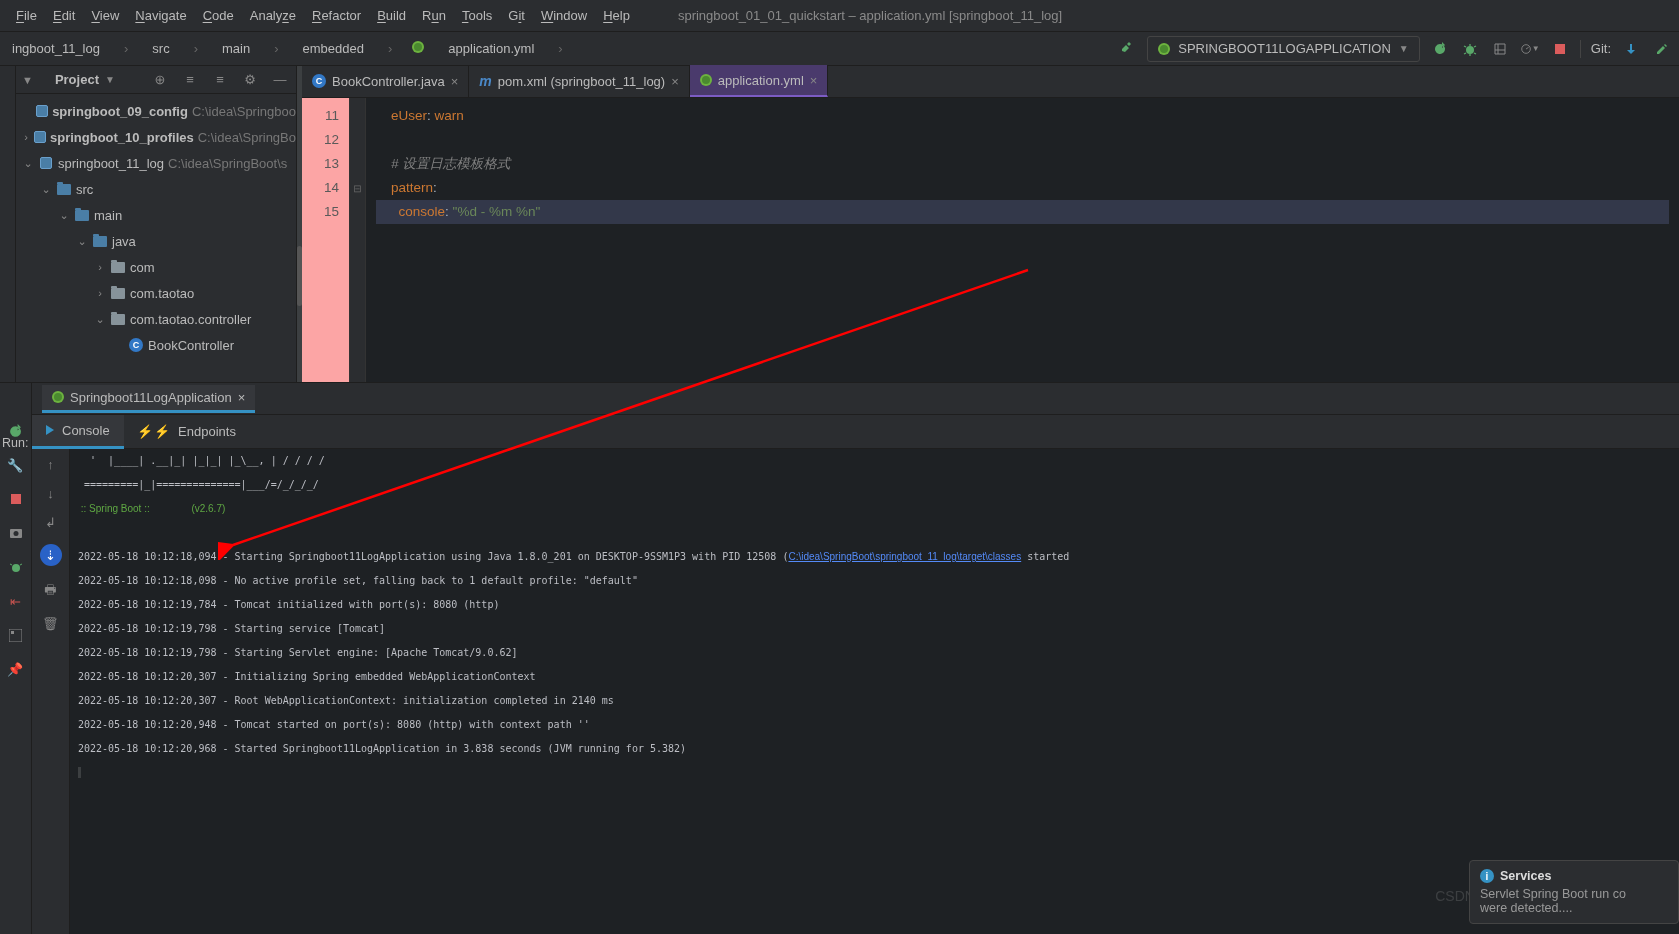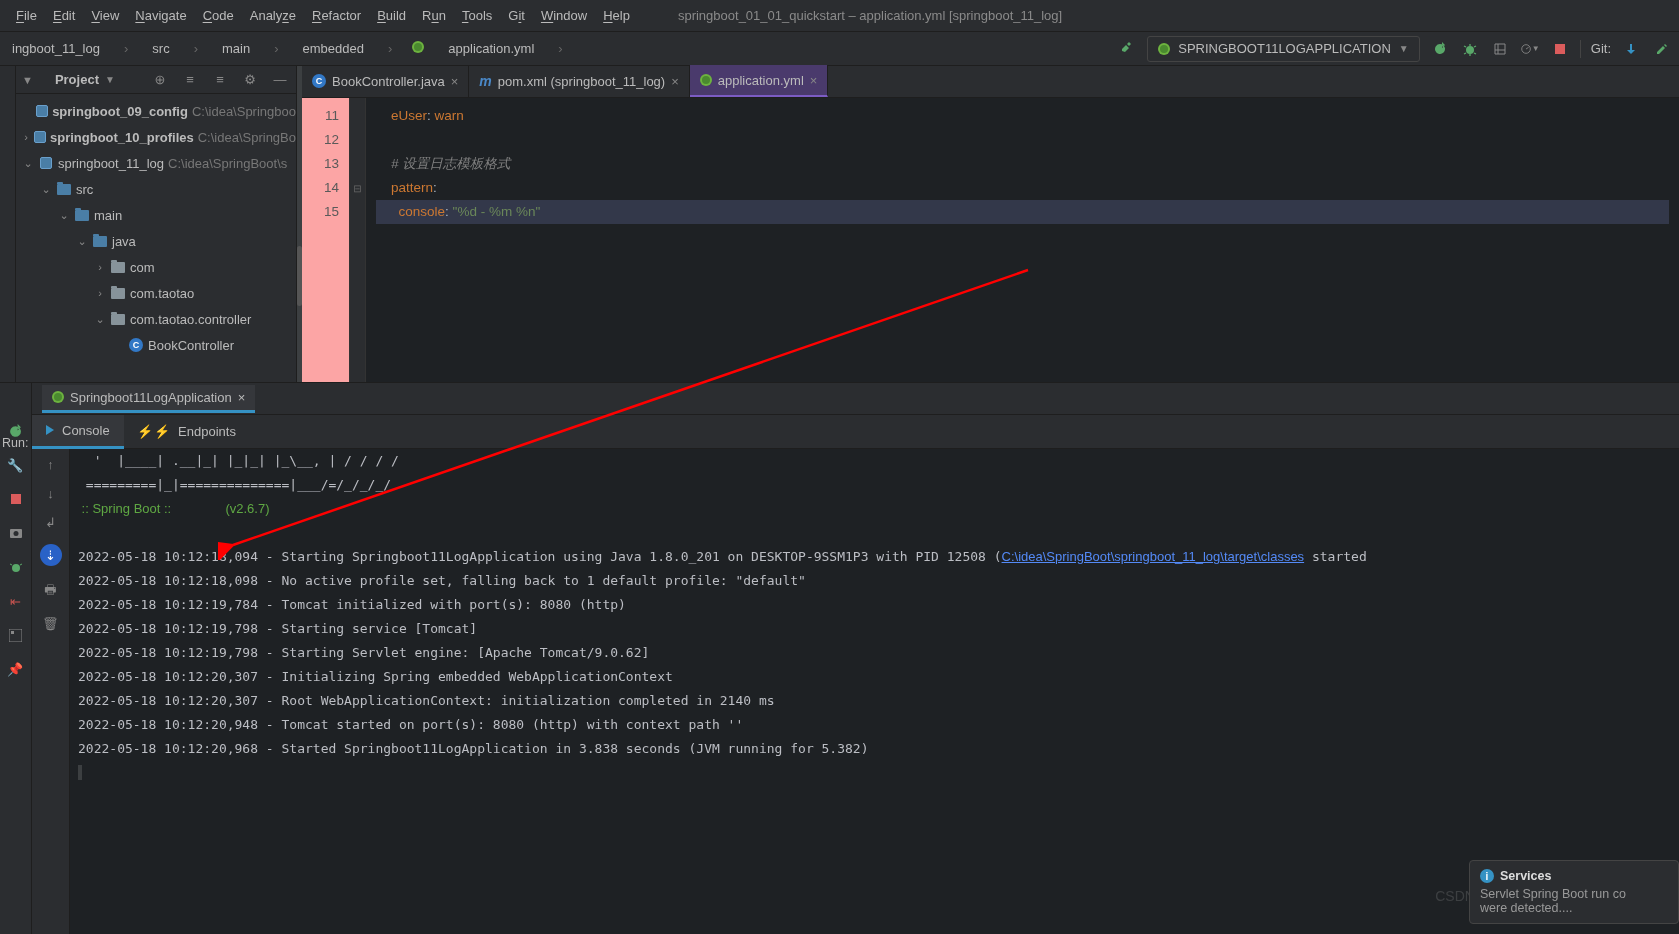--- a/index.html
+++ b/index.html
@@ -63,21 +63,21 @@
 .run-left .tool { width:20px; height:20px; display:flex; align-items:center; justify-content:center; cursor:pointer; }
 .run-main { flex:1; display:flex; flex-direction:column; }
 .run-header { height:32px; background:#2b2d30; display:flex; align-items:center; padding:0 10px; gap:6px; border-bottom:1px solid #1e1e1e; }
 .run-header .run-tab { height:28px; display:flex; align-items:center; padding:0 10px; gap:6px; color:#bbb; }
 .run-header .run-tab.active { background:#35373b; border-bottom:3px solid #3592c4; }
 .run-subtabs { height:34px; background:#2b2d30; display:flex; align-items:center; border-bottom:1px solid #1e1e1e; }
 .run-subtab { height:34px; display:flex; align-items:center; padding:0 14px; gap:8px; color:#bbb; cursor:pointer; }
 .run-subtab.active { border-bottom:3px solid #3592c4; background:#35373b; }
 .run-body { flex:1; display:flex; }
 .run-gutter { width:38px; background:#2b2d30; display:flex; flex-direction:column; align-items:center; padding-top:8px; gap:14px; border-right:1px solid #1e1e1e; }
-.console-out { flex:1; background:#1e2124; font-family:Consolas,monospace; font-size:13px; line-height:24px; color:#bcbec4; padding:0 8px; overflow:hidden; white-space:pre; }
+.console-out { flex:1; background:#1e2124; font-family:Consolas,monospace; font-size:10px; line-height:24px; color:#bcbec4; padding:0 8px; overflow:hidden; white-space:pre; }
 .console-out .spring-green { color:#5fa843; }
 .console-out .link { color:#548af7; text-decoration:underline; }
 .arrow-overlay { position:absolute; left:218px; top:250px; pointer-events:none; z-index:50; }
 .services-toast { position:absolute; right:0; bottom:10px; width:210px; height:64px; background:#2b2d30; border:1px solid #444; border-radius:4px; padding:8px 10px; font-size:12.5px; z-index:60; }
 .services-toast .toast-title { display:flex; align-items:center; gap:6px; font-weight:bold; color:#ddd; }
 .watermark { position:absolute; right:130px; bottom:28px; color:rgba(200,200,200,.18); font-size:14px; z-index:55; }
 .run-label { position:absolute; left:2px; top:388px; font-size:12.5px; color:#bbb; z-index:5;margin-top:48px;}
 .play-tri { width:0; height:0; border-left:8px solid #59a869; border-top:5px solid transparent; border-bottom:5px solid transparent; }
 .stop-sq { width:10px; height:10px; background:#db5c5c; }
 .proj-scroll { width:5px; background:#3c3f41; position:relative;}

